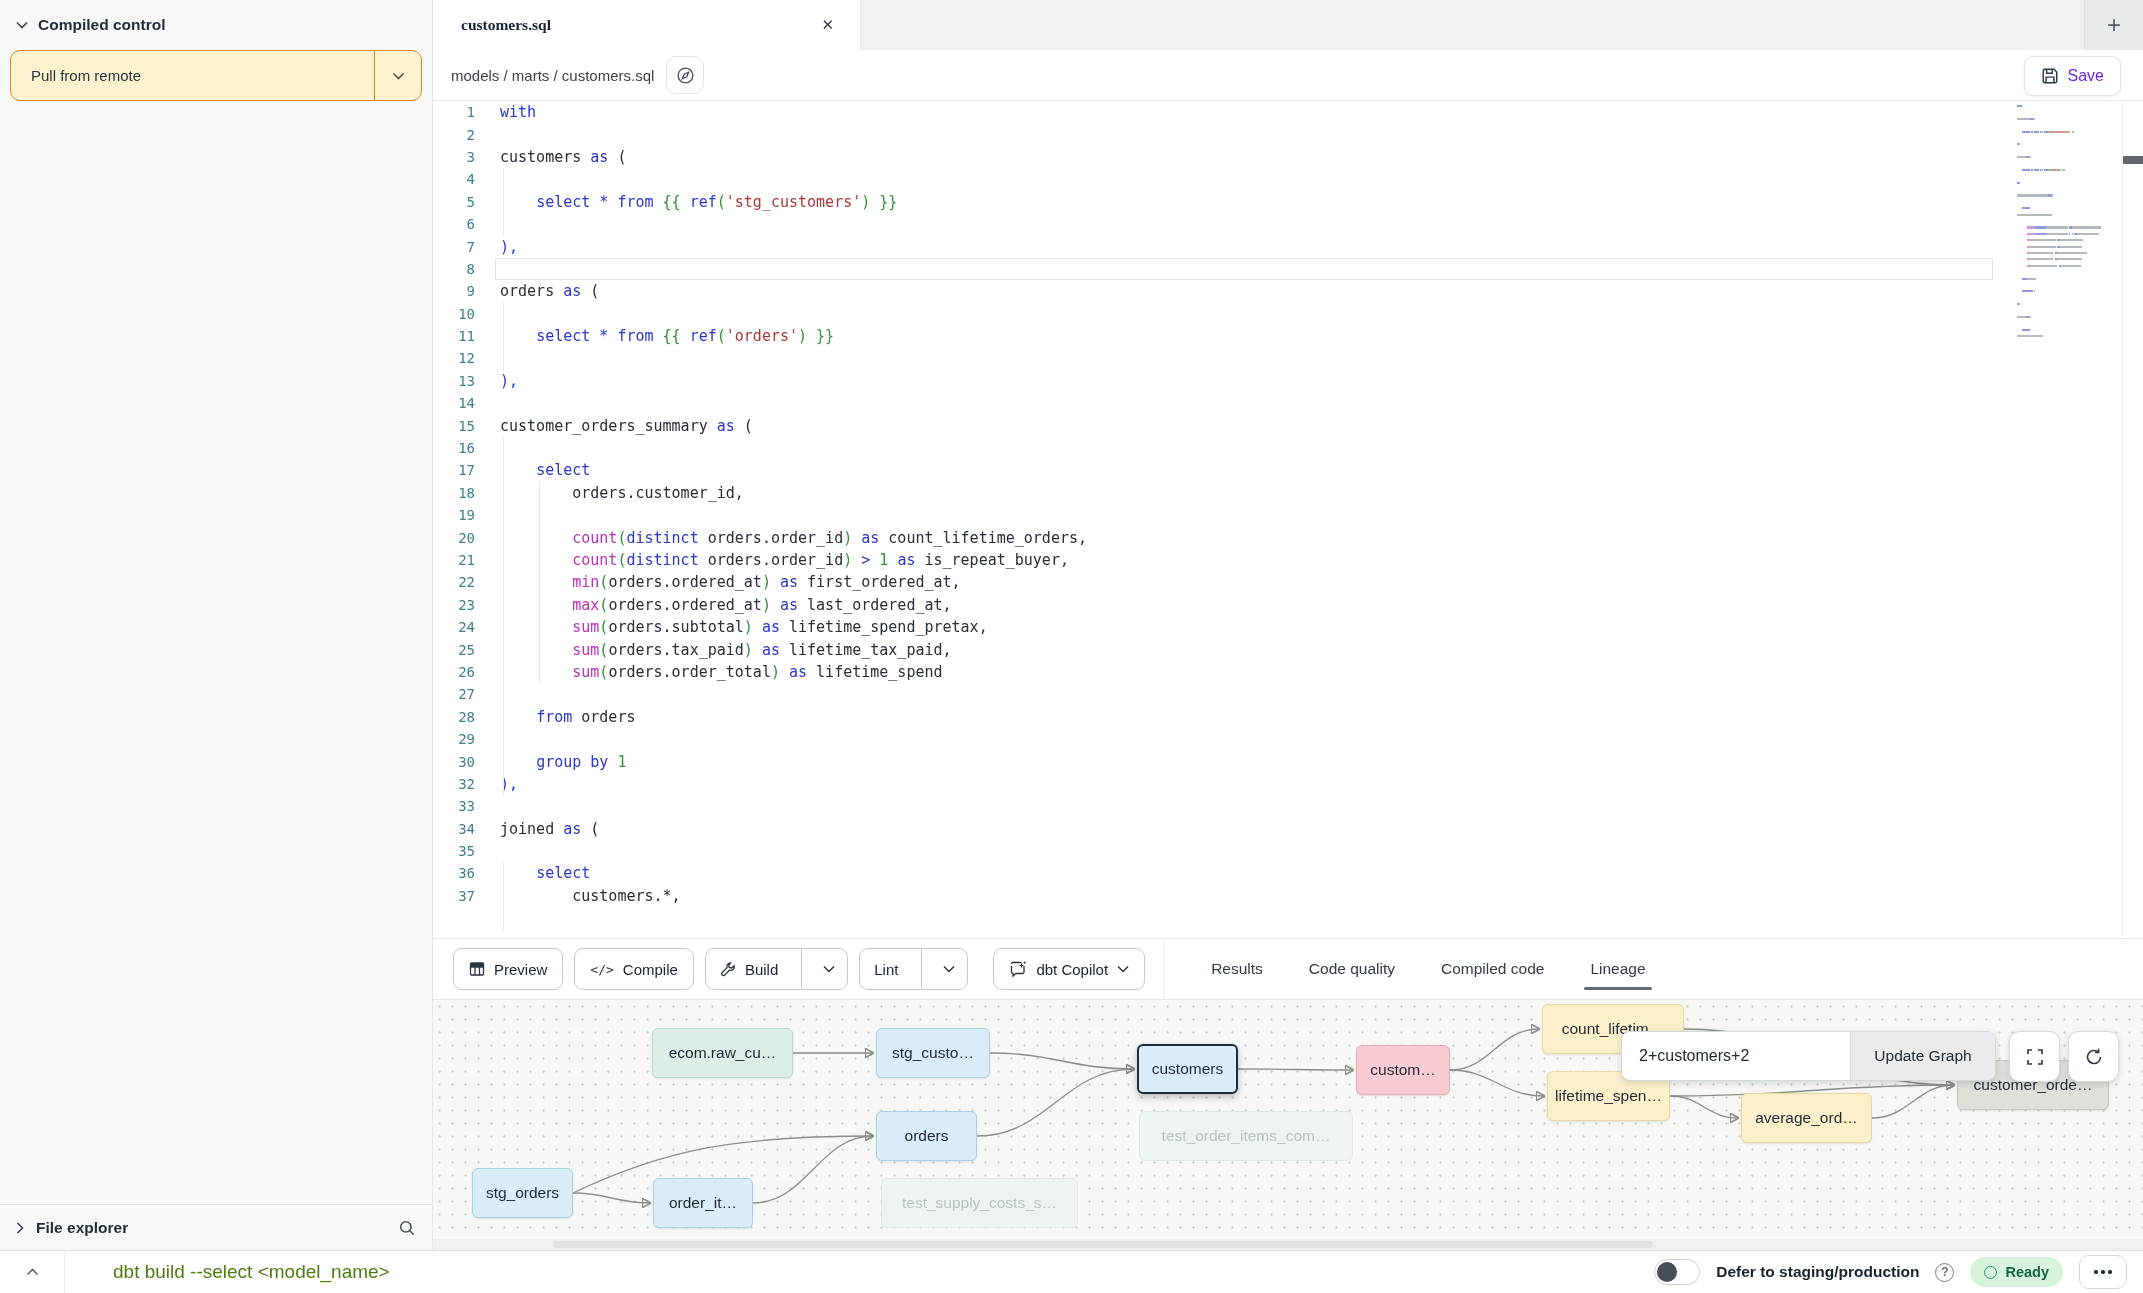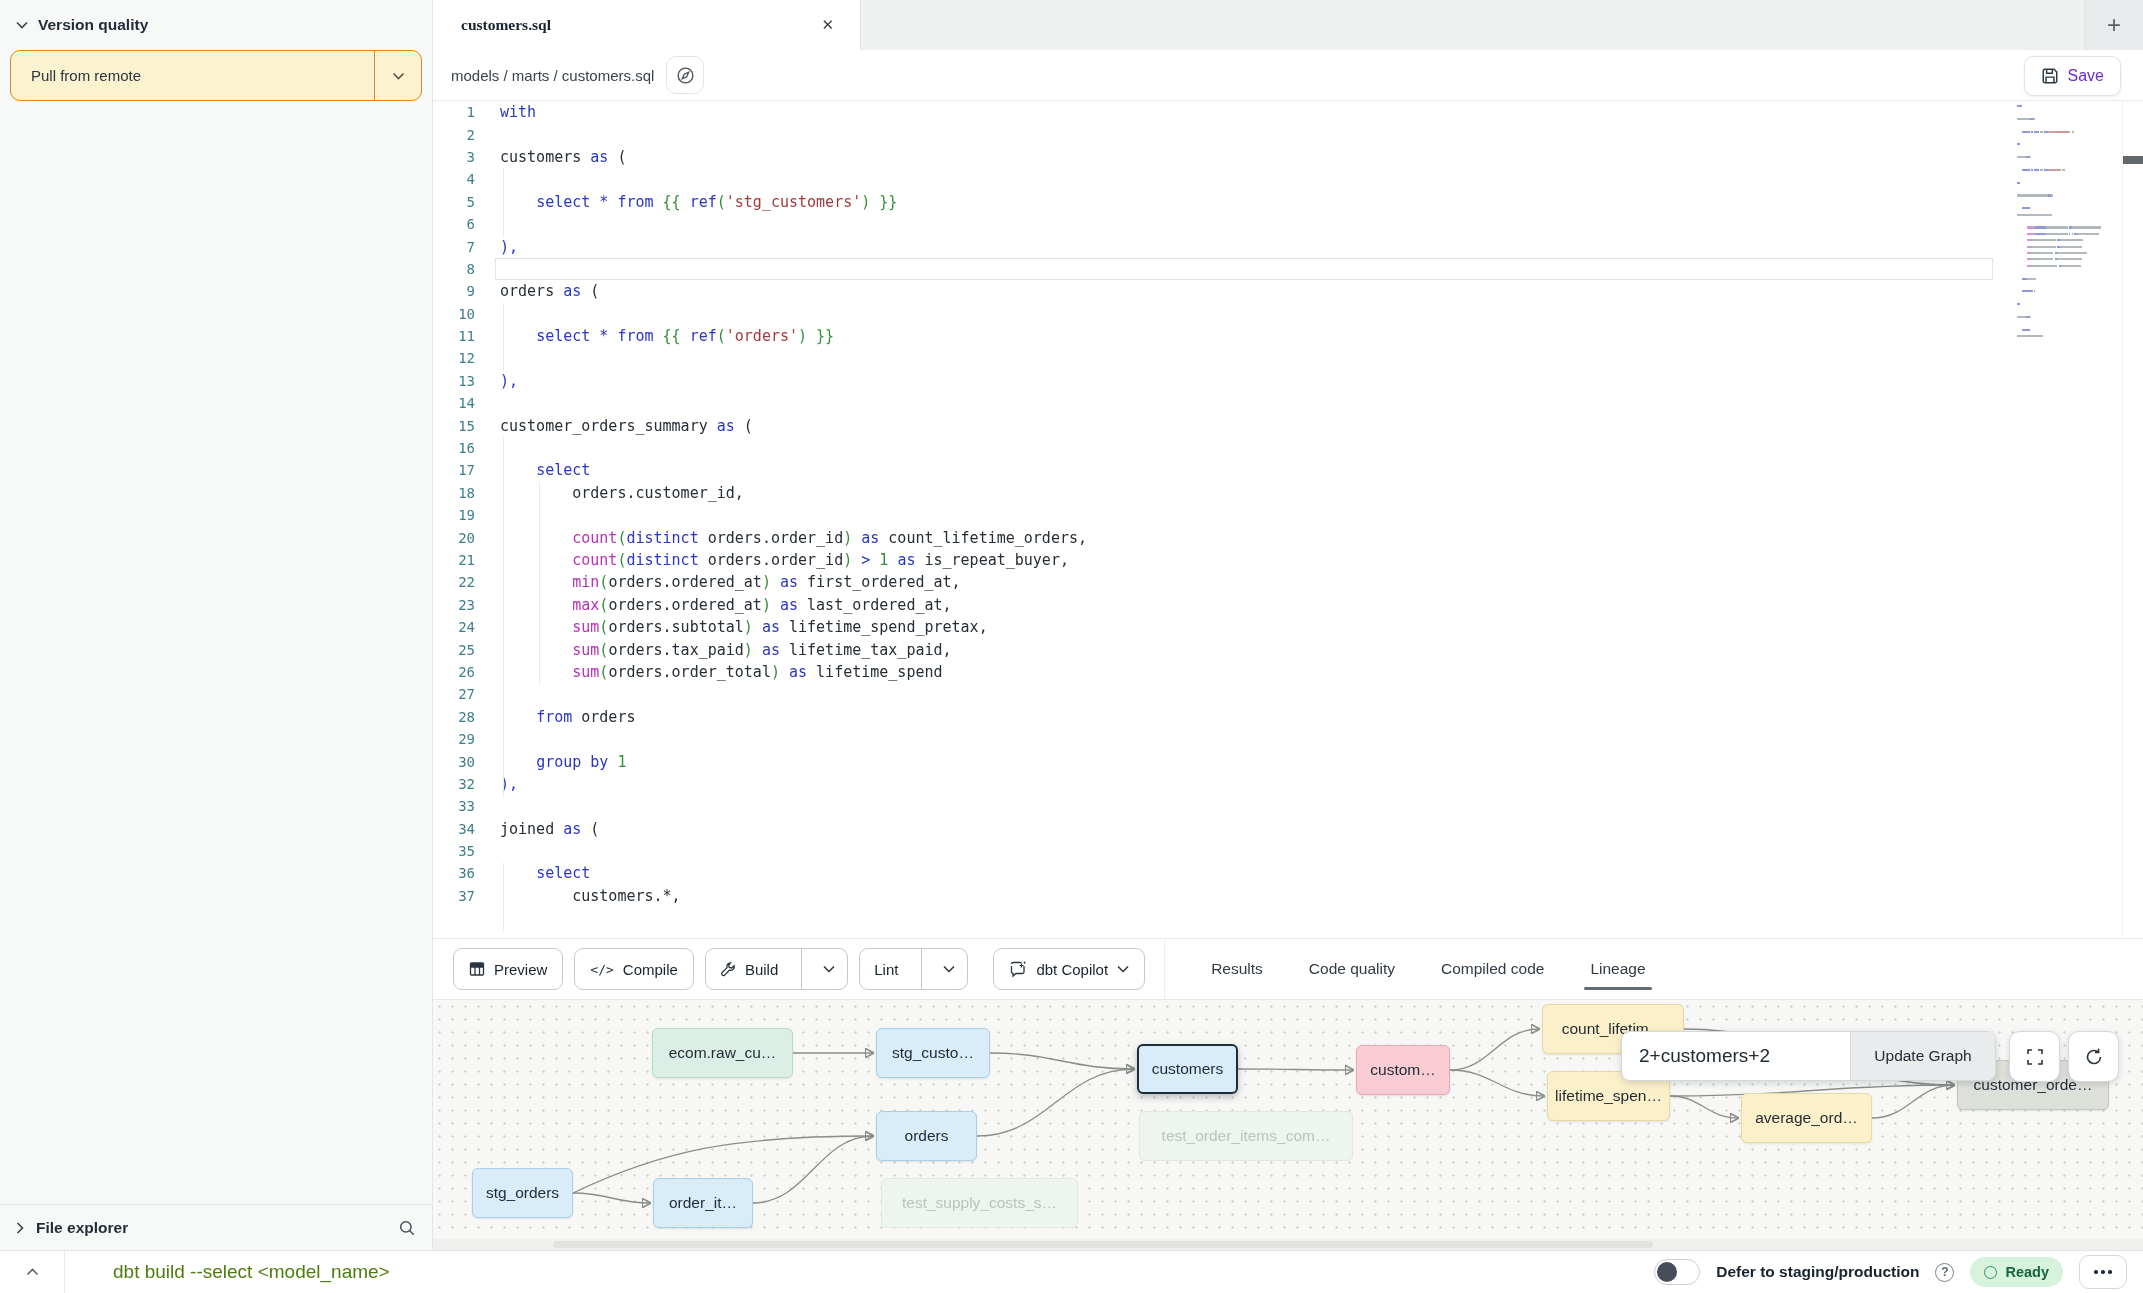--- a/index.html
+++ b/index.html
@@ -81,21 +81,21 @@
   #lineage-nodes{position:absolute;inset:0;z-index:2;}
   .lnode{position:absolute;display:flex;align-items:center;justify-content:center;font-size:15.5px;color:#1f2a33;border-radius:6px;border:1px solid;box-shadow:0 1px 2px rgba(20,30,40,.10);white-space:nowrap;overflow:hidden;padding:0 8px;box-sizing:border-box;cursor:pointer;}
   .lnode.source{background:#dcefe7;border-color:#b9dbc9;}
   .lnode.model{background:#d9ecfa;border-color:#abcfe8;}
   .lnode.model.selected{border:2.5px solid #1d2c37;box-shadow:0 3px 7px rgba(20,30,40,.28);}
   .lnode.semantic{background:#f9ccd3;border-color:#e9a9b5;}
   .lnode.metric{background:#fbf0c9;border-color:#e7d8a4;}
   .lnode.export{background:#dddfd9;border-color:#c5c8c0;}
   .lnode.test{background:#eef4ef;border-color:#e0e9e2;color:#b9c4bd;box-shadow:none;cursor:default;}
   .graph-search{position:absolute;left:1188px;top:31px;width:375px;height:50px;display:flex;border:1px solid #d3d8d9;border-radius:9px;background:#fff;box-shadow:0 2px 7px rgba(20,30,40,.16);z-index:5;overflow:hidden;box-sizing:border-box;}
-  .graph-search-input{flex:1;display:flex;align-items:center;padding-left:17px;font-size:19px;color:#222c34;}
+  .graph-search-input{flex:1;display:flex;align-items:center;padding-left:17px;font-size:16px;color:#222c34;}
   .update-graph-btn{width:144px;background:#e9ebec;border-left:1px solid #d6dadb;display:flex;align-items:center;justify-content:center;font-size:15.5px;color:#222c34;cursor:pointer;}
   .gbtn{position:absolute;top:31px;width:51px;height:51px;border:1px solid #d6dadb;border-radius:11px;background:#fff;box-shadow:0 2px 6px rgba(20,30,40,.14);display:flex;align-items:center;justify-content:center;cursor:pointer;z-index:5;box-sizing:border-box;}
   .gbtn.fullscreen{left:1576px;}
   .gbtn.refresh{left:1635px;}
   .h-scrollbar{position:absolute;left:0;right:0;bottom:0;height:11px;background:#f0f1ef;z-index:4;}
   .h-thumb{position:absolute;left:120px;width:1100px;top:2px;bottom:2px;background:#e1e3df;border-radius:4px;}
 
   
   .statusbar{height:43px;border-top:1px solid #dfe3e3;background:#fff;display:flex;align-items:center;box-sizing:border-box;}
   .sb-collapse{width:64px;display:flex;align-items:center;justify-content:center;align-self:stretch;cursor:pointer;}
@@ -118,21 +118,21 @@
 
 <div class="app">
 
   <aside class="sidebar">
     <div class="vc-header">
       <span class="icon">
         <svg width="12" height="8" viewBox="0 0 12 8" fill="none" stroke="#3a444e" stroke-width="1.6">
             <polyline points="1,1.5 6,6.5 11,1.5"></polyline>
           </svg>
       </span>
-      <span class="vc-title">Version quality</span>
+      <span class="vc-title">Compiled control</span>
     </div>
     <div class="pull-btn">
       <span class="pull-label">Pull from remote</span>
       <span class="pull-divider"></span>
       <span class="pull-caret">
         <svg width="13" height="8" viewBox="0 0 12 8" fill="none" stroke="#5a5346" stroke-width="1.6">
             <polyline points="1,1.5 6,6.5 11,1.5"></polyline>
           </svg>
       </span>
     </div>

